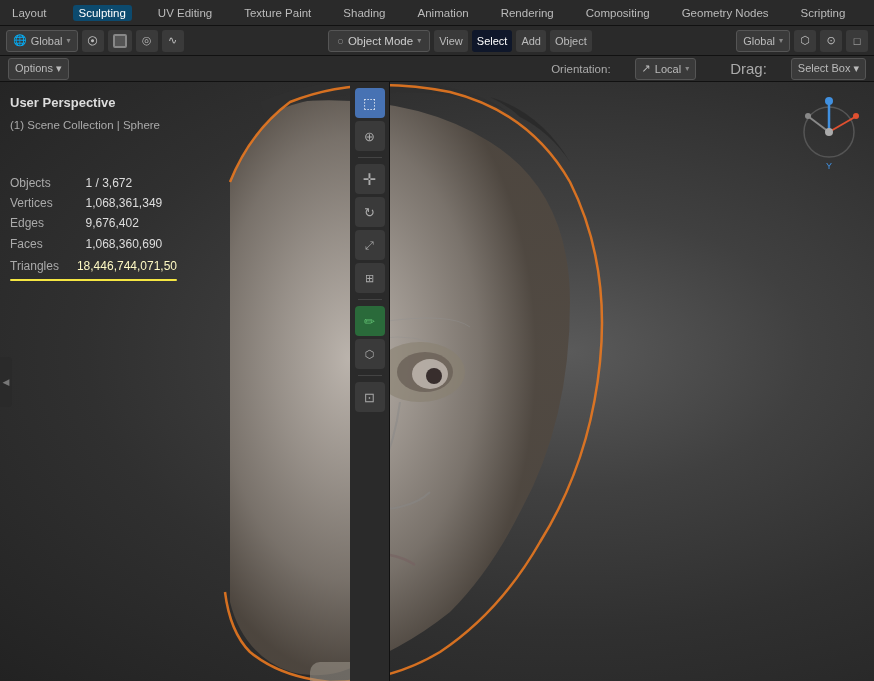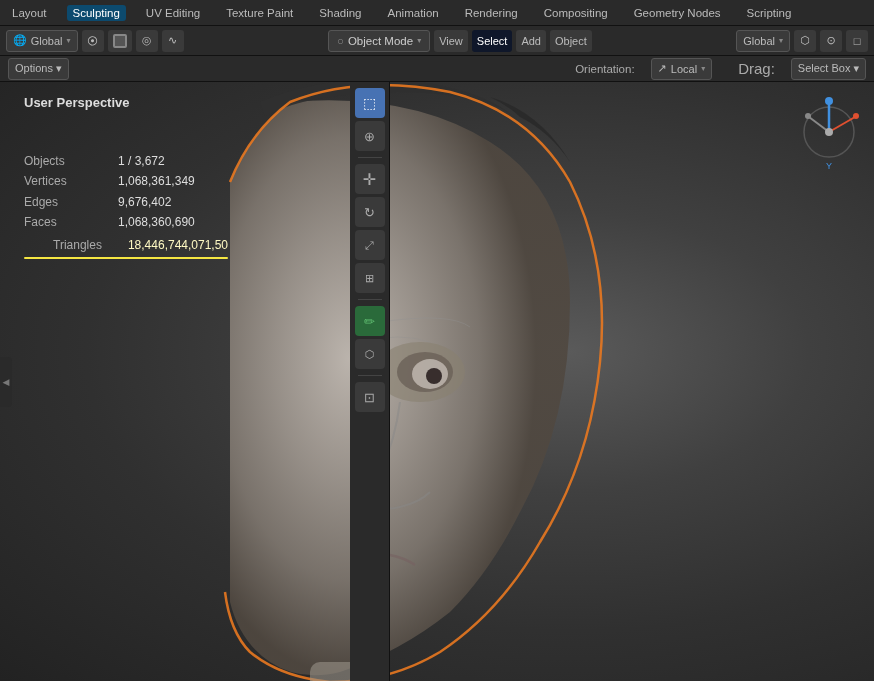--- a/index.html
+++ b/index.html
@@ -14,21 +14,21 @@
       position: relative;
     }
 
     
     .top-menubar {
       height: 26px;
       background: #2a2a2a;
       display: flex;
       align-items: center;
       padding: 0 6px;
-      gap: 14px;
+      gap: 20px;
       border-bottom: 1px solid #111;
       position: relative;
       z-index: 10;
     }
     .menu-item {
       color: #bbb;
       font-size: 11.5px;
       padding: 2px 6px;
       cursor: pointer;
       border-radius: 3px;
@@ -81,21 +81,21 @@
 
     .chevron { font-size: 8px; color: #888; }
 
     
     .options-bar {
       height: 26px;
       background: #2a2a2a;
       display: flex;
       align-items: center;
       padding: 0 8px;
-      gap: 16px;
+      gap: 24px;
       border-bottom: 1px solid #111;
       position: relative;
       z-index: 10;
     }
 
     
     .main-area {
       display: flex;
       height: calc(681px - 82px);
       position: relative;
@@ -138,21 +138,21 @@
       flex: 1;
       position: relative;
       background: #3a3a3a;
       overflow: hidden;
     }
 
     
     .stats-overlay {
       position: absolute;
       top: 10px;
-      left: 24px;
+      left: 10px;
       background: transparent;
       color: #ccc;
       font-size: 12px;
       line-height: 1.7;
       z-index: 20;
     }
     .stats-overlay .view-title {
       font-size: 13px;
       font-weight: bold;
       color: #ddd;
@@ -386,38 +386,39 @@
       <path d="M 355 480 Q 370 470 390 473 Q 405 476 415 483" fill="none" stroke="#776060" stroke-width="2.5" opacity="0.6"></path>
 
       <path d="M 380 240 Q 450 230 470 245" fill="none" stroke="#909090" stroke-width="1" opacity="0.4"></path>
       <path d="M 360 260 Q 400 250 430 260" fill="none" stroke="#909090" stroke-width="1" opacity="0.3"></path>
 
       <rect x="310" y="580" width="80" height="60" rx="10" fill="#9a9288" opacity="0.6"></rect>
     </svg>
 
     <div class="stats-overlay">
       <div class="view-title">User Perspective</div>
+      <div class="view-subtitle">(1) Scene Collection | Sphere</div>
 
       <div class="stats-table">
         <span class="stats-label">Objects</span>
         <span class="stats-value">1 / 3,672</span>
 
         <span class="stats-label">Vertices</span>
         <span class="stats-value">1,068,361,349</span>
 
         <span class="stats-label">Edges</span>
         <span class="stats-value">9,676,402</span>
 
         <span class="stats-label">Faces</span>
         <span class="stats-value">1,068,360,690</span>
       </div>
 
       
       <div style="position:relative;display:inline-block;margin-top:2px;">
-        <div style="display:flex;gap:26px;align-items:center;margin-left:29px;">
+        <div style="display:flex;gap:18px;align-items:center;">
           <span class="stats-label">Triangles</span>
           <span class="stats-value" style="color:#fef9c3;">18,446,744,071,50</span>
         </div>
         
         <div style="position:absolute;bottom:-4px;left:0;right:0;height:2px;background:#f5e642;border-radius:1px;"></div>
       </div>
     </div>
 
     <div style="position:absolute;top:15px;right:15px;">
       <svg width="60" height="80">

